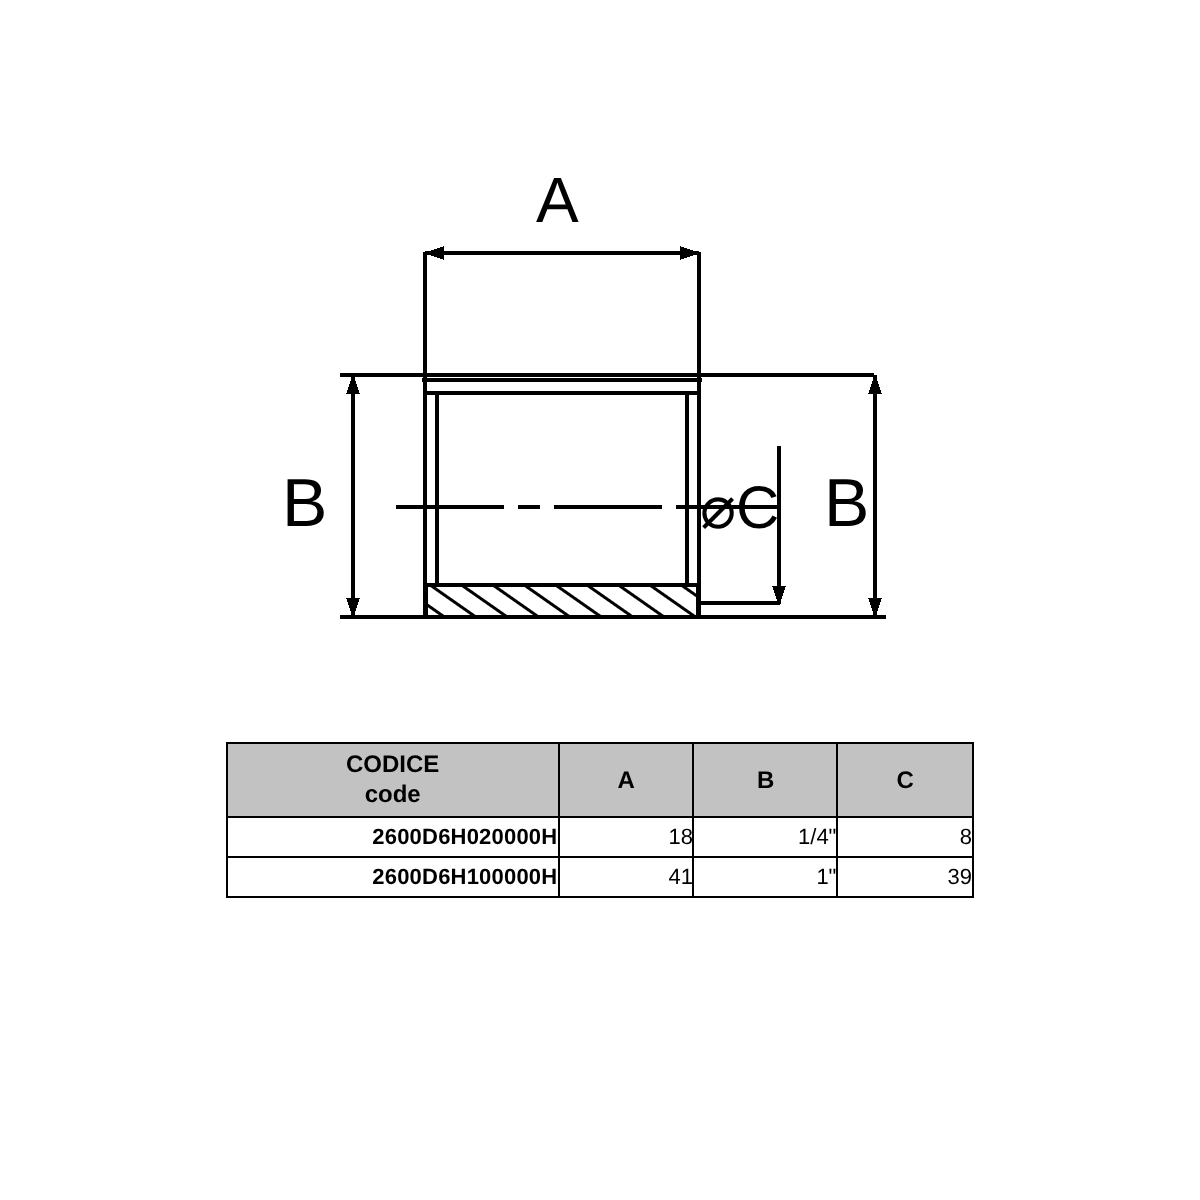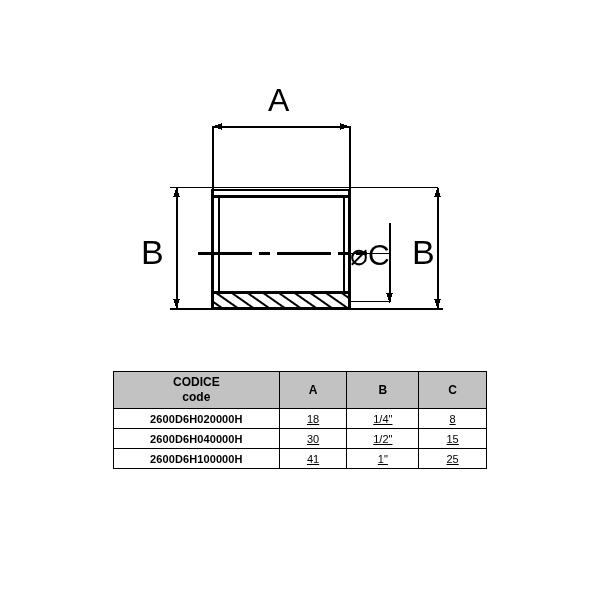--- a/index.html
+++ b/index.html
@@ -44,23 +44,24 @@
   table.spec thead th{
     background:#c2c2c2;
     font-weight:bold;
     font-size:12px;
     height:36px;
     line-height:15px;
   }
   table.spec tbody td{
     height:19px;
     font-size:11px;
+    text-align:right;
   }
   td.code{font-weight:bold;font-size:11.5px;letter-spacing:.1px;}
-  td.cv{font-size:12px;text-decoration:underline;}
+  td.cv{font-size:12px;}
   col.c-code{width:166px;}
   col.c-a{width:68px;}
   col.c-b{width:72px;}
   col.c-c{width:68px;}
 </style>
 </head>
 <body>
 
 <div id="stage">
 
@@ -175,28 +176,22 @@
         </tr>
       </thead>
       <tbody>
         <tr>
           <td class="code">2600D6H020000H</td>
           <td class="cv">18</td>
           <td class="cv">1/4"</td>
           <td class="cv">8</td>
         </tr>
         <tr>
-          <td class="code">2600D6H040000H</td>
-          <td class="cv">30</td>
-          <td class="cv">1/2"</td>
-          <td class="cv">15</td>
-        </tr>
-        <tr>
           <td class="code">2600D6H100000H</td>
           <td class="cv">41</td>
           <td class="cv">1"</td>
-          <td class="cv">25</td>
+          <td class="cv">39</td>
         </tr>
       </tbody>
     </table>
   </div>
 
 </div>
 
 </body></html>

